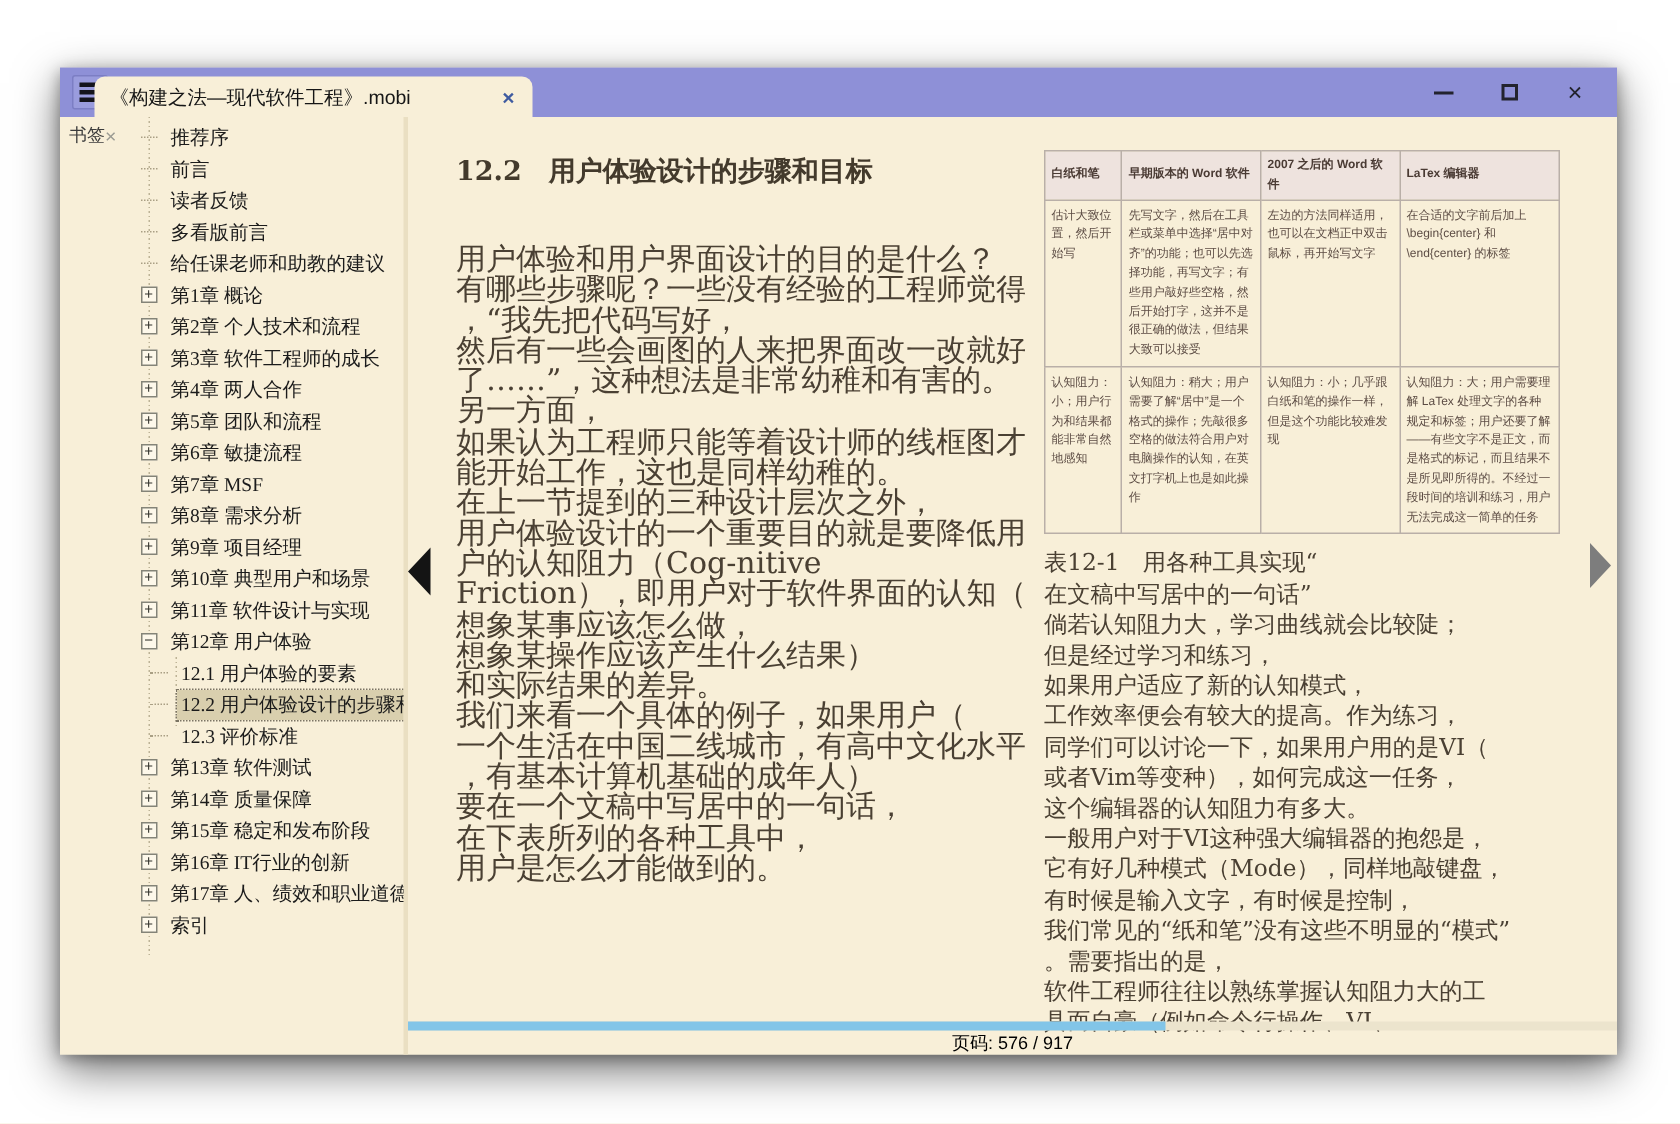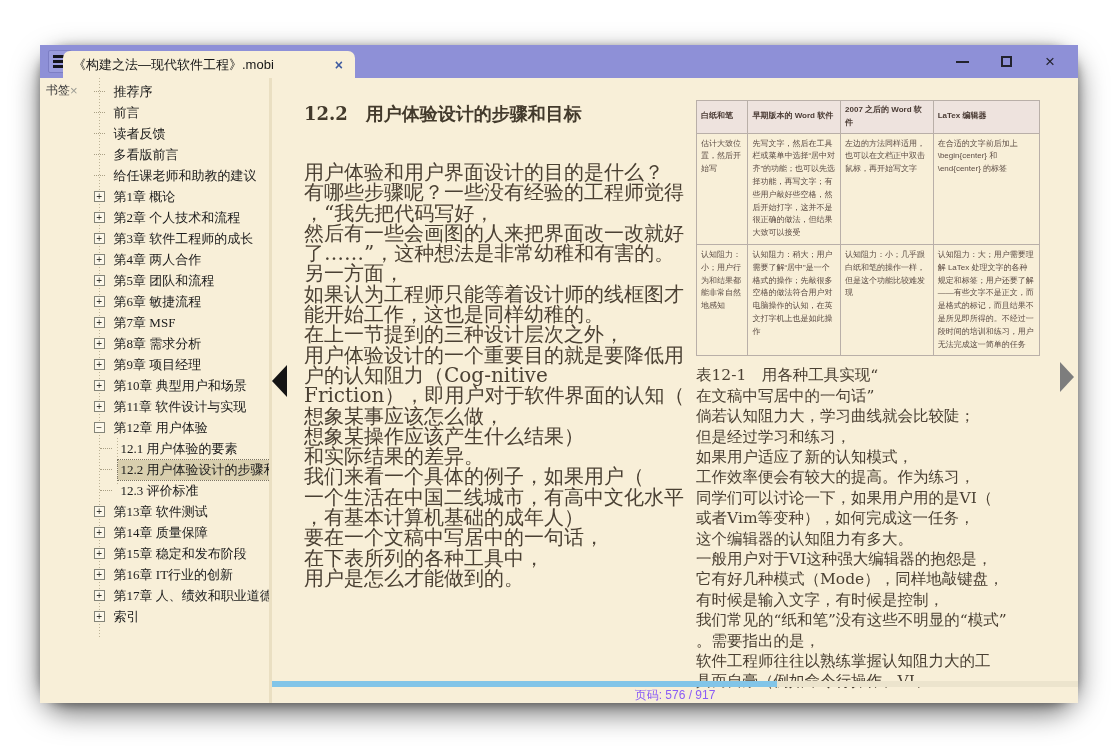--- a/index.html
+++ b/index.html
@@ -9,21 +9,20 @@
     background:#ffffff;
     position:relative;
     overflow:hidden;
   }
   
   .window {
     position:absolute; left:40px; top:45px; width:1038px; height:658px;
     display:flex; flex-direction:column;
     box-shadow:0 10px 28px rgba(0,0,0,.55), 0 2px 10px rgba(0,0,0,.35);
     background:#f8efd8;
-    border-radius:28px;
   }
   
   .titlebar {
     height:33px; background:#8e90d7; position:relative; flex:0 0 auto;
   }
   .menu-btn {
     position:absolute; left:8px; top:5px; width:24px; height:23px;
     background:#9a9cdd; border:1px solid #7c7ec4; border-radius:2px;
     display:flex; align-items:center; justify-content:center; cursor:pointer;
   }
@@ -113,21 +112,21 @@
   }
   
   .progress-track {
     position:absolute; left:0; right:0; bottom:16px; height:6px;
     background:#ece4cd; cursor:pointer;
   }
   .progress-fill { height:100%; background:#82c5e8; }
   .page-label {
     position:absolute; left:0; right:0; bottom:1px; height:15px;
     text-align:center; font-family:"Liberation Sans",sans-serif;
-    font-size:12px; color:#8b5cf6;
+    font-size:12px; color:#000000;
   }
 </style>
 </head>
 <body>
 
 <div class="window">
 
   <div class="titlebar">
     <div class="menu-btn">
       <span class="menu-bars"></span>

